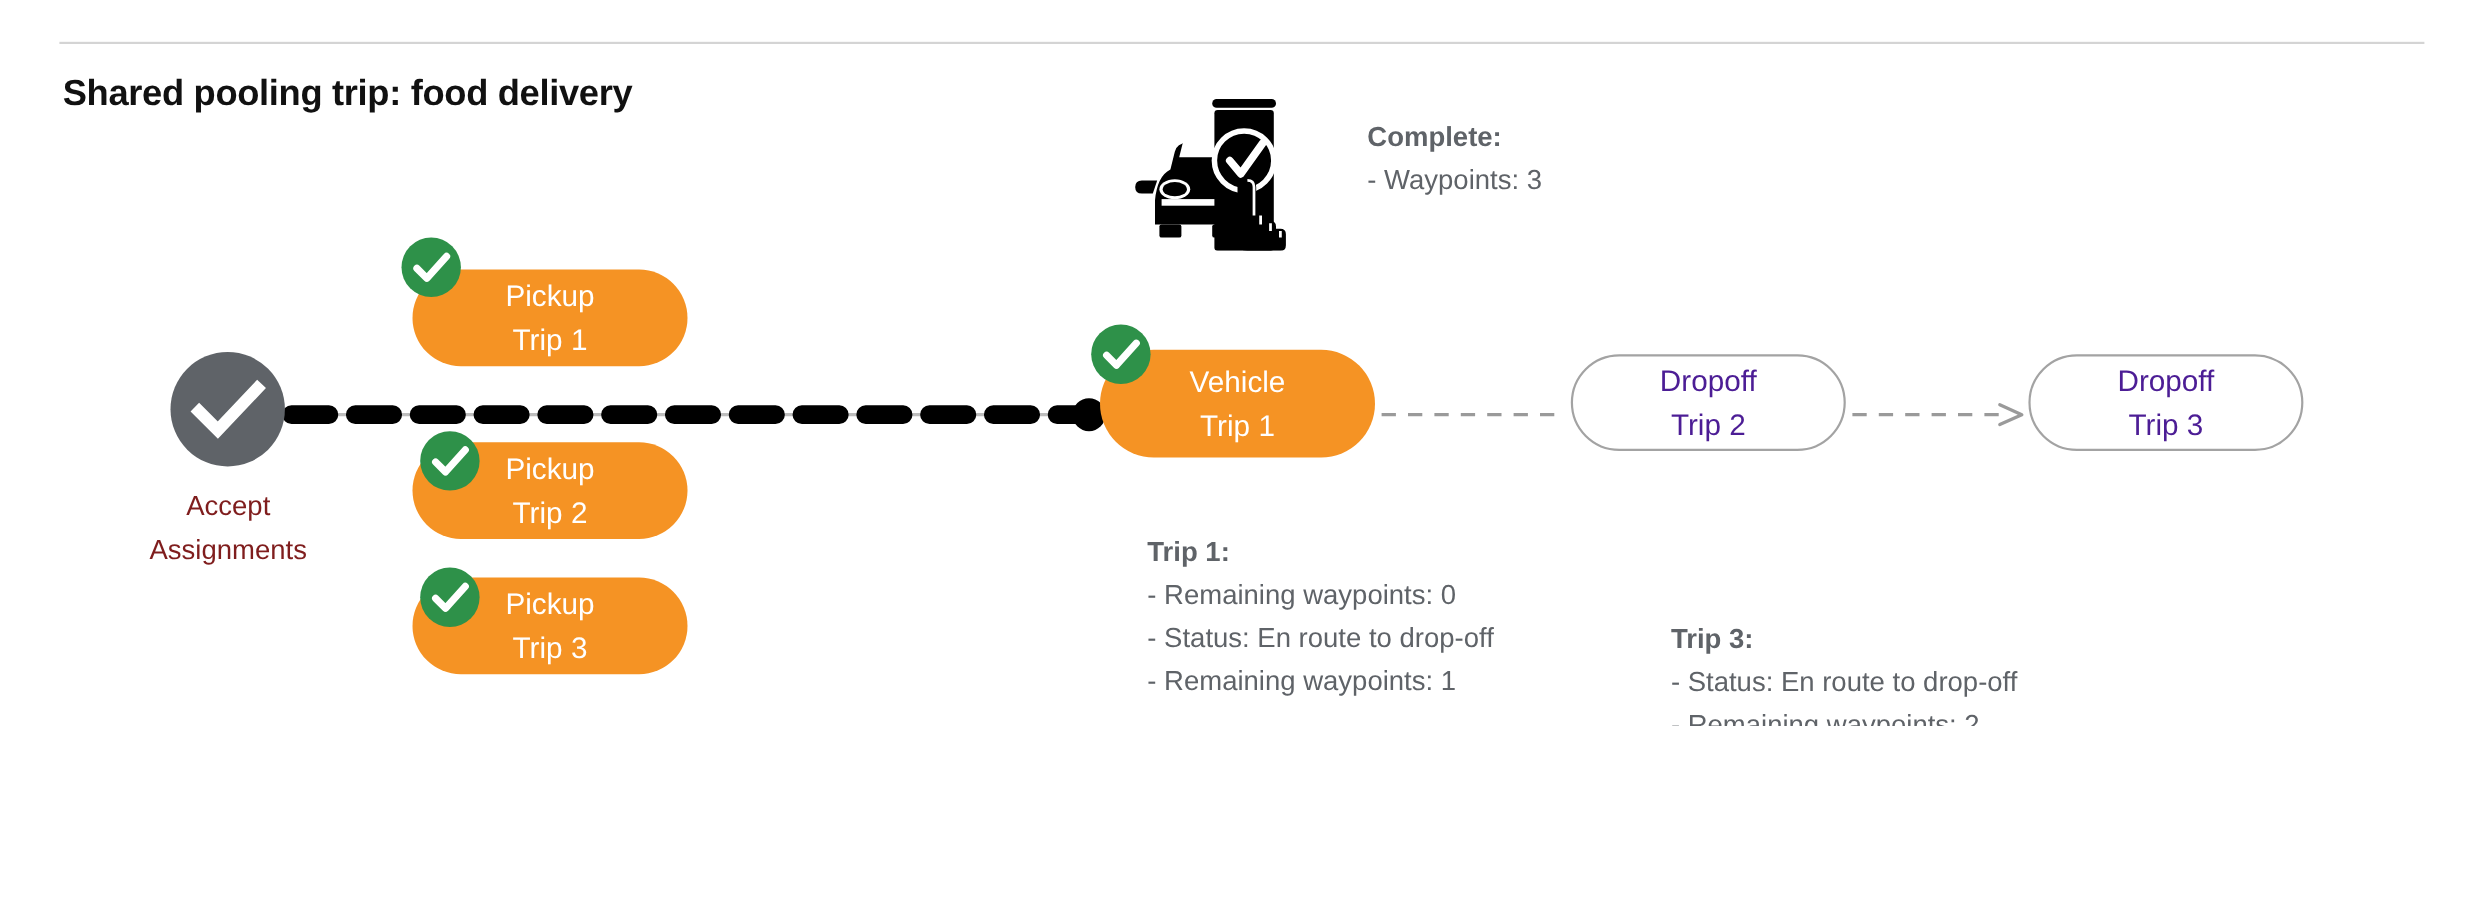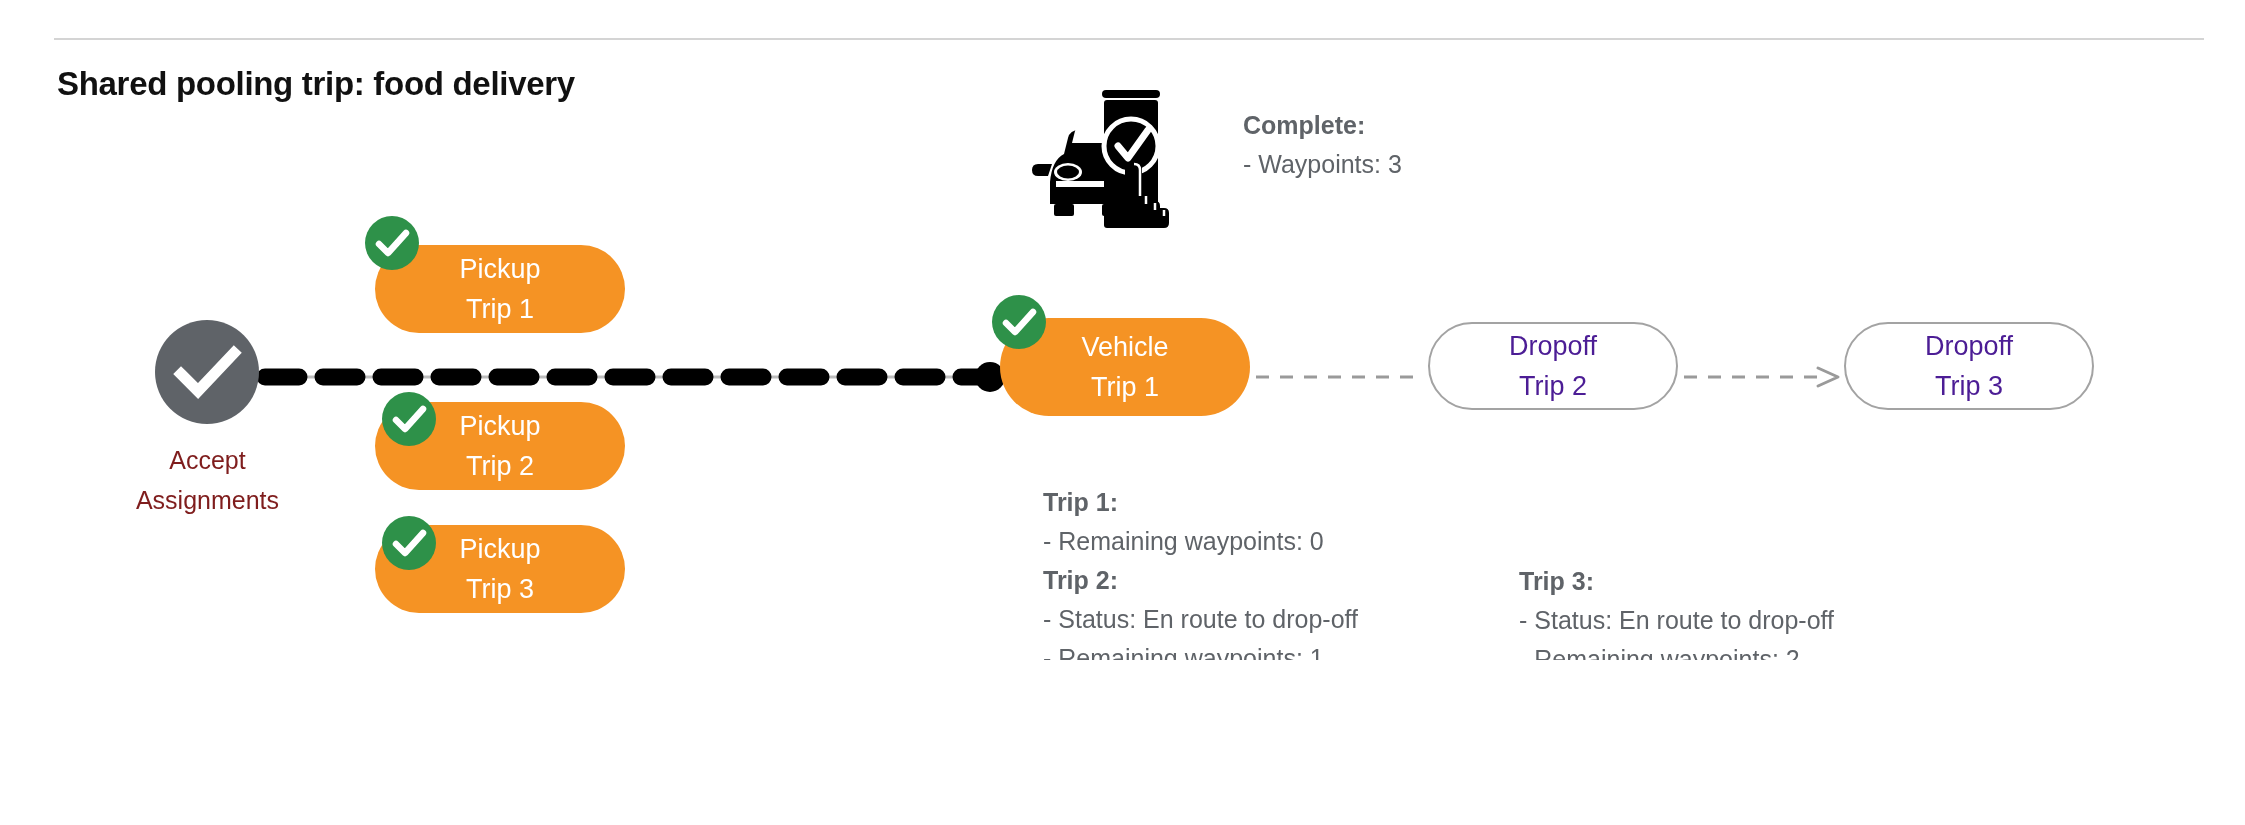--- a/index.html
+++ b/index.html
@@ -284,21 +284,20 @@
   </svg>
 
   <div id="vehicle-info" class="info-block">
     <div class="hdr">Complete:</div>
     <div>- Waypoints: 3</div>
   </div>
 
   <div id="trip12-info" class="info-block">
     <div class="hdr">Trip 1:</div>
     <div>- Remaining waypoints: 0</div>
-    <div class="hdr">Trip 2:</div>
     <div>- Status:  En route to drop-off</div>
     <div>- Remaining waypoints: 1</div>
   </div>
 
   <div id="trip3-info" class="info-block">
     <div class="hdr">Trip 3:</div>
     <div>- Status:  En route to drop-off</div>
     <div>- Remaining waypoints: 2</div>
   </div>
 

